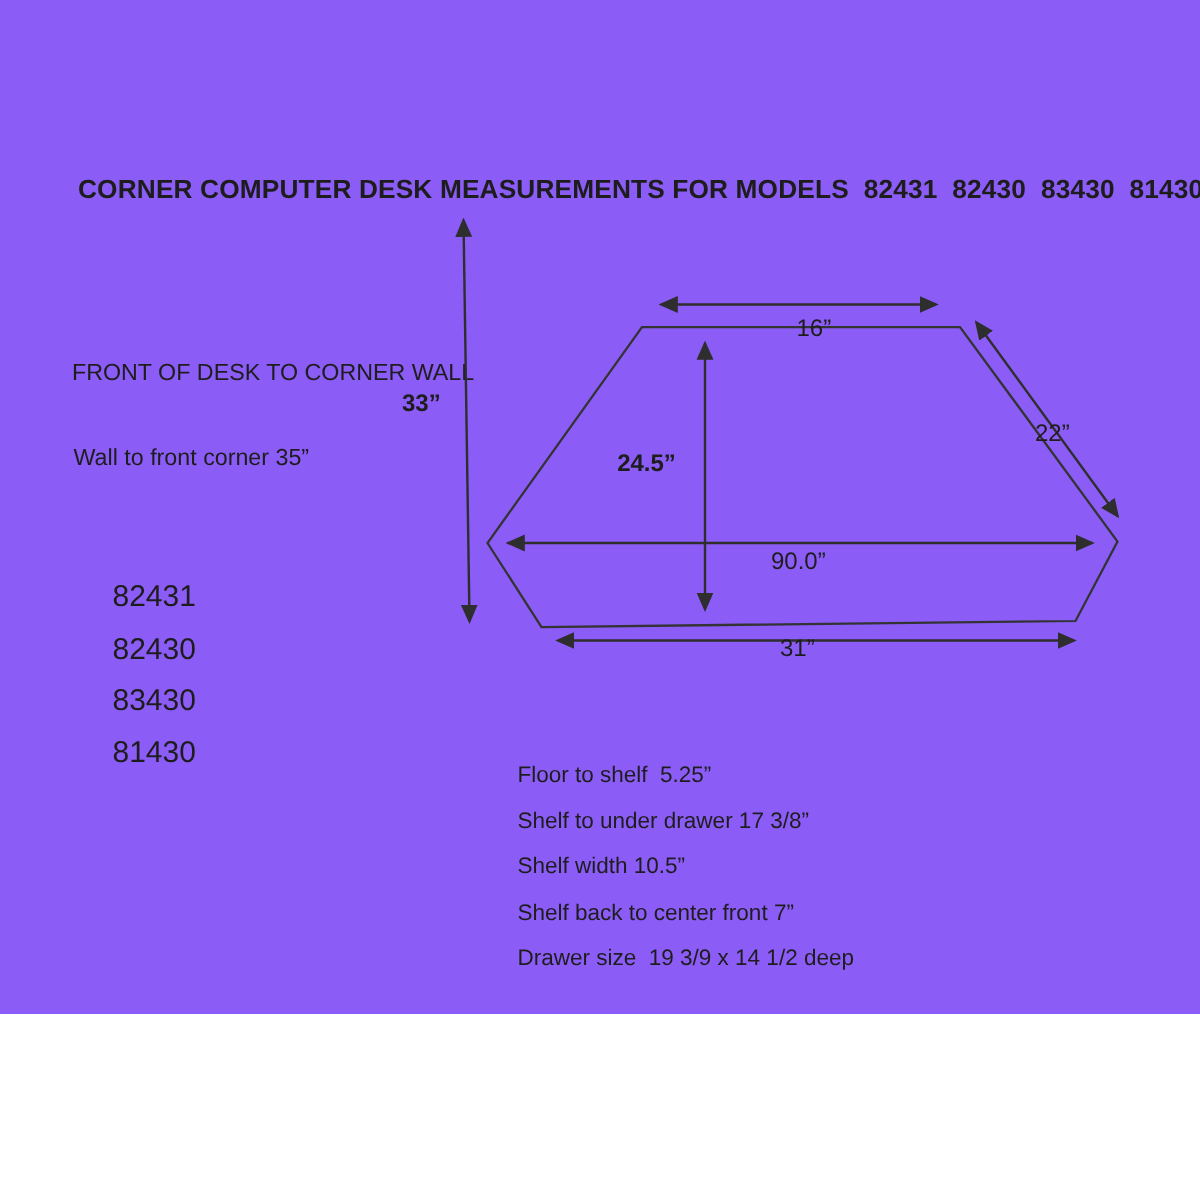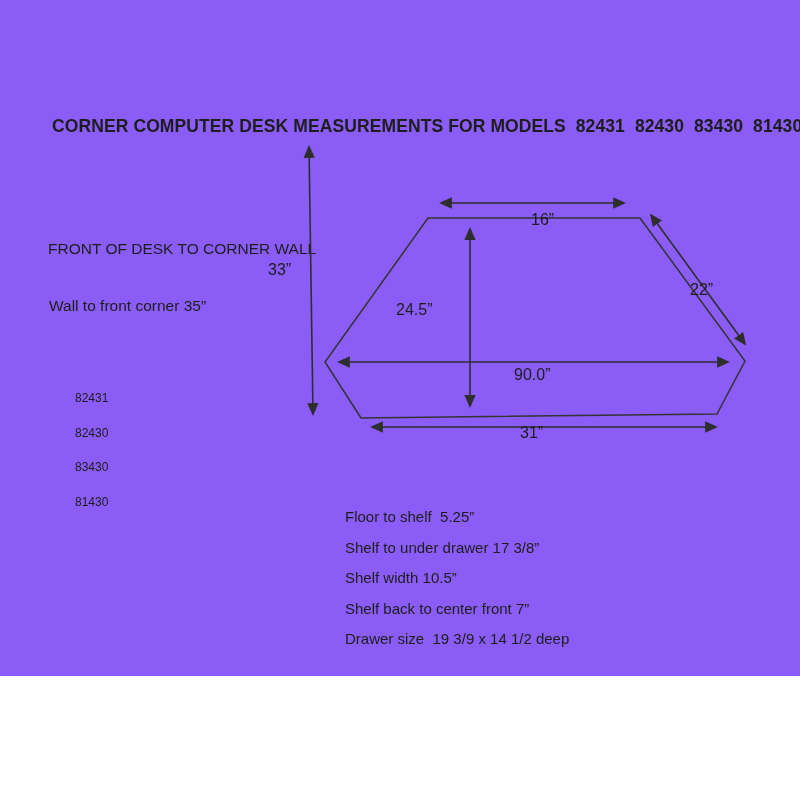--- a/index.html
+++ b/index.html
@@ -35,28 +35,29 @@
   }
   .wall-front-label {
     left: 49px;
     top: 297px;
     font-size: 15.5px;
   }
   .dim-33 {
     left: 268px;
     top: 261px;
     font-size: 16px;
+    font-weight: bold;
   }
   .models {
     position: absolute;
     left: 75px;
     top: 381px;
   }
   .models .model-row {
-    font-size: 12px;
+    font-size: 20px;
     line-height: 34.6px;
     white-space: pre;
   }
   .specs {
     position: absolute;
     left: 345px;
     top: 502px;
   }
   .specs .spec-row {
     font-size: 15px;
@@ -64,21 +65,21 @@
     white-space: pre;
   }
   .dim-label {
     position: absolute;
     font-size: 16px;
     white-space: pre;
     margin-top: 28px;
   }
   .dim-16   { left: 531px; top: 183px; }
   .dim-22   { left: 690px; top: 253px; }
-  .dim-245  { left: 396px; top: 273px; width: 70px; text-align: left; }
+  .dim-245  { left: 396px; top: 273px; width: 70px; text-align: center; font-weight: bold; }
   .dim-485  { left: 514px; top: 338px; }
   .dim-31   { left: 520px; top: 396px; }
   svg.diagram {
     position: absolute;
     left: 0;
     top: 0;
   }
   svg .outline {
     fill: none;
     stroke: #333333;

